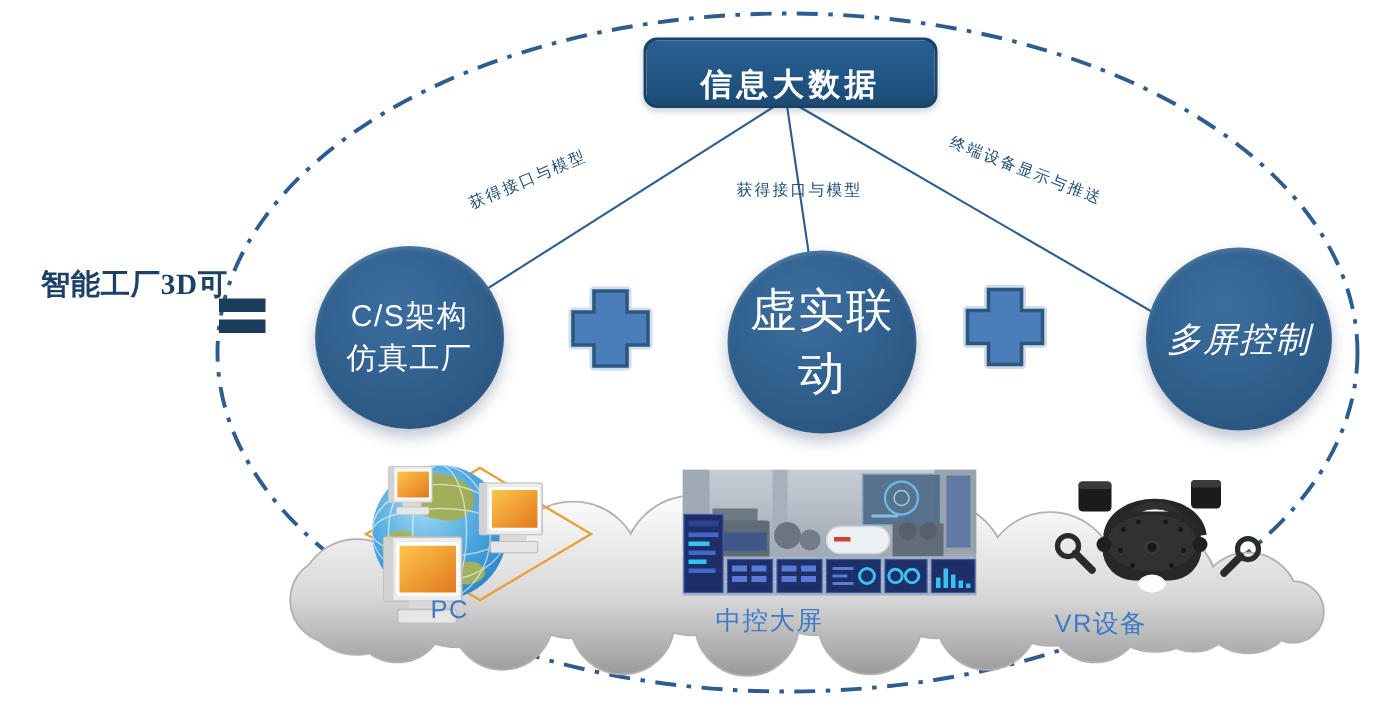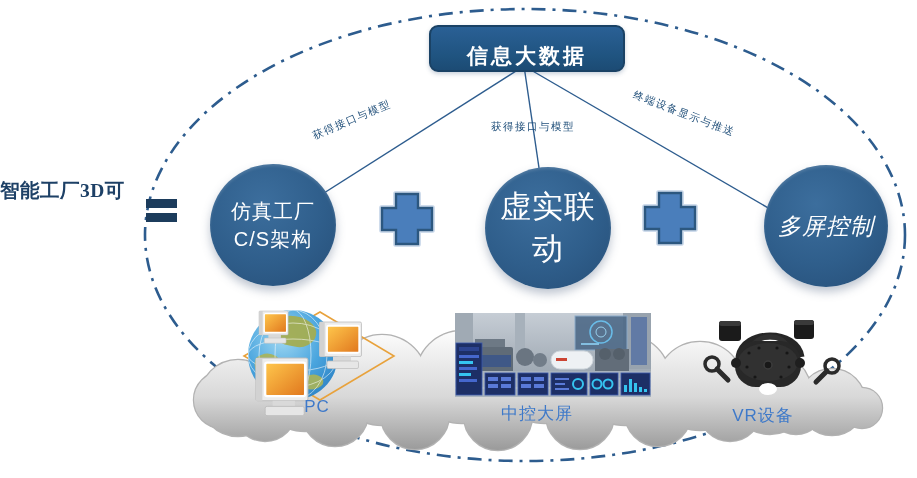--- a/index.html
+++ b/index.html
@@ -34,27 +34,27 @@
     color:#fff;text-align:center;
   }
   .circle.c1{left:210px;top:164px;width:126px;height:122px;font-size:20px;line-height:28px;letter-spacing:1px;}
   .circle.c2{left:485px;top:167px;width:126px;height:122px;font-size:31px;letter-spacing:1px;}
   .circle.c3{left:764px;top:165px;width:124px;height:122px;font-size:23px;letter-spacing:1px;font-style:italic;}
   .plus-svg{position:absolute;}
   
   .side-title{
     position:absolute;left:0;top:177px;width:152px;
     color:#1d4066;font-size:19.5px;font-weight:bold;line-height:27px;
-    font-family:"Liberation Serif",serif;letter-spacing:.5px;
+    font-family:"Liberation Serif",serif;letter-spacing:.5px;text-align:right;
   }
   .equals{position:absolute;left:146px;top:199px;width:31px;}
   .equals .bar{display:block;width:31px;height:9px;background:#1c3c5c;margin-bottom:5px;}
   
   .dev-label{
-    position:absolute;color:#3e79c9;font-size:17px;text-align:center;letter-spacing:1px;
+    position:absolute;color:#3e79c9;font-size:17px;letter-spacing:1px;
   }
   .dev-pc{left:287px;top:397px;width:60px;}
   .dev-screen{left:477px;top:402px;width:120px;}
   .dev-vr{left:703px;top:404px;width:120px;}
   .icon-abs{position:absolute;}
 </style>
 </head>
 <body>
 
 <div class="canvas">
@@ -132,22 +132,22 @@
 
   <div class="top-box">
     <span>信息大数据</span>
   </div>
 
   <div class="conn-label conn-l1">获得接口与模型</div>
   <div class="conn-label conn-l2">获得接口与模型</div>
   <div class="conn-label conn-l3">终端设备显示与推送</div>
 
   <div class="circle c1">
+    <span>C/S架构</span>
     <span>仿真工厂</span>
-    <span>C/S架构</span>
   </div>
   <div class="circle c2">
     <span>虚实联动</span>
   </div>
   <div class="circle c3">
     <span>多屏控制</span>
   </div>
 
   <svg class="plus-svg" style="left:378px;top:189px;" width="58" height="60" viewBox="0 0 58 60">
     <path d="M 18 5 H 40 V 19 H 54 V 41 H 40 V 55 H 18 V 41 H 4 V 19 H 18 Z" fill="none" stroke="#cfdcec" stroke-width="6" stroke-linejoin="round"></path>

